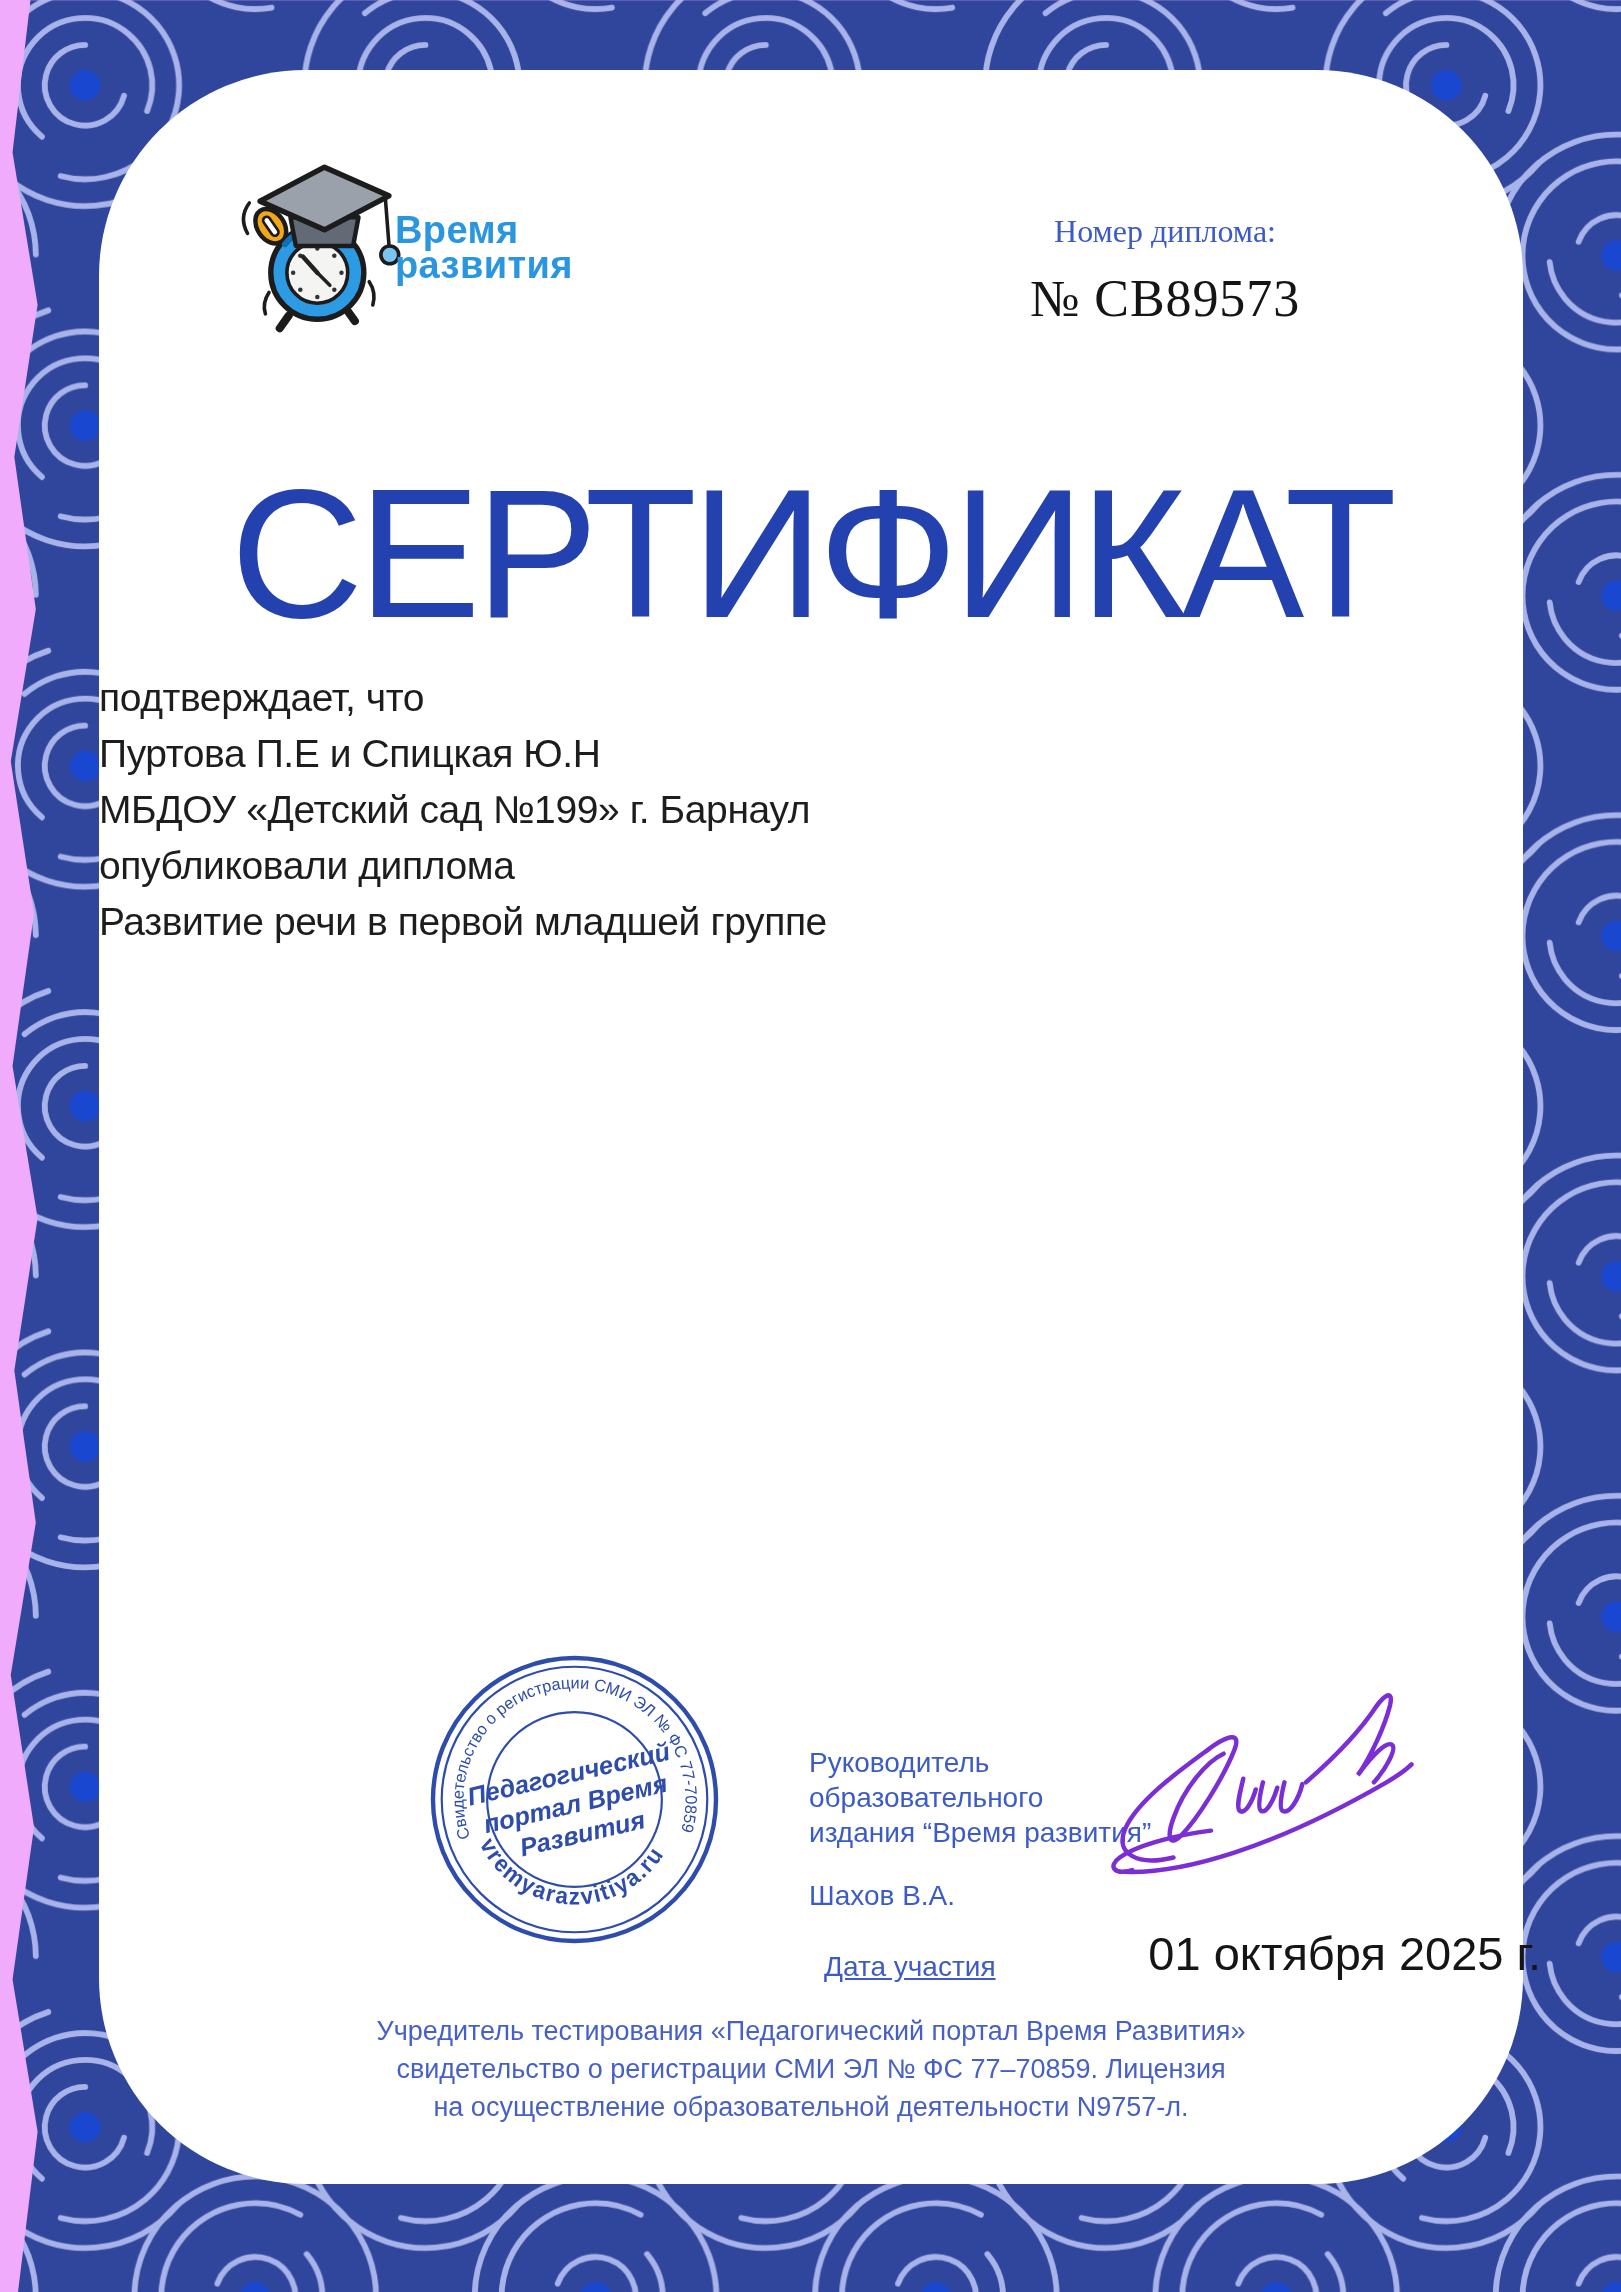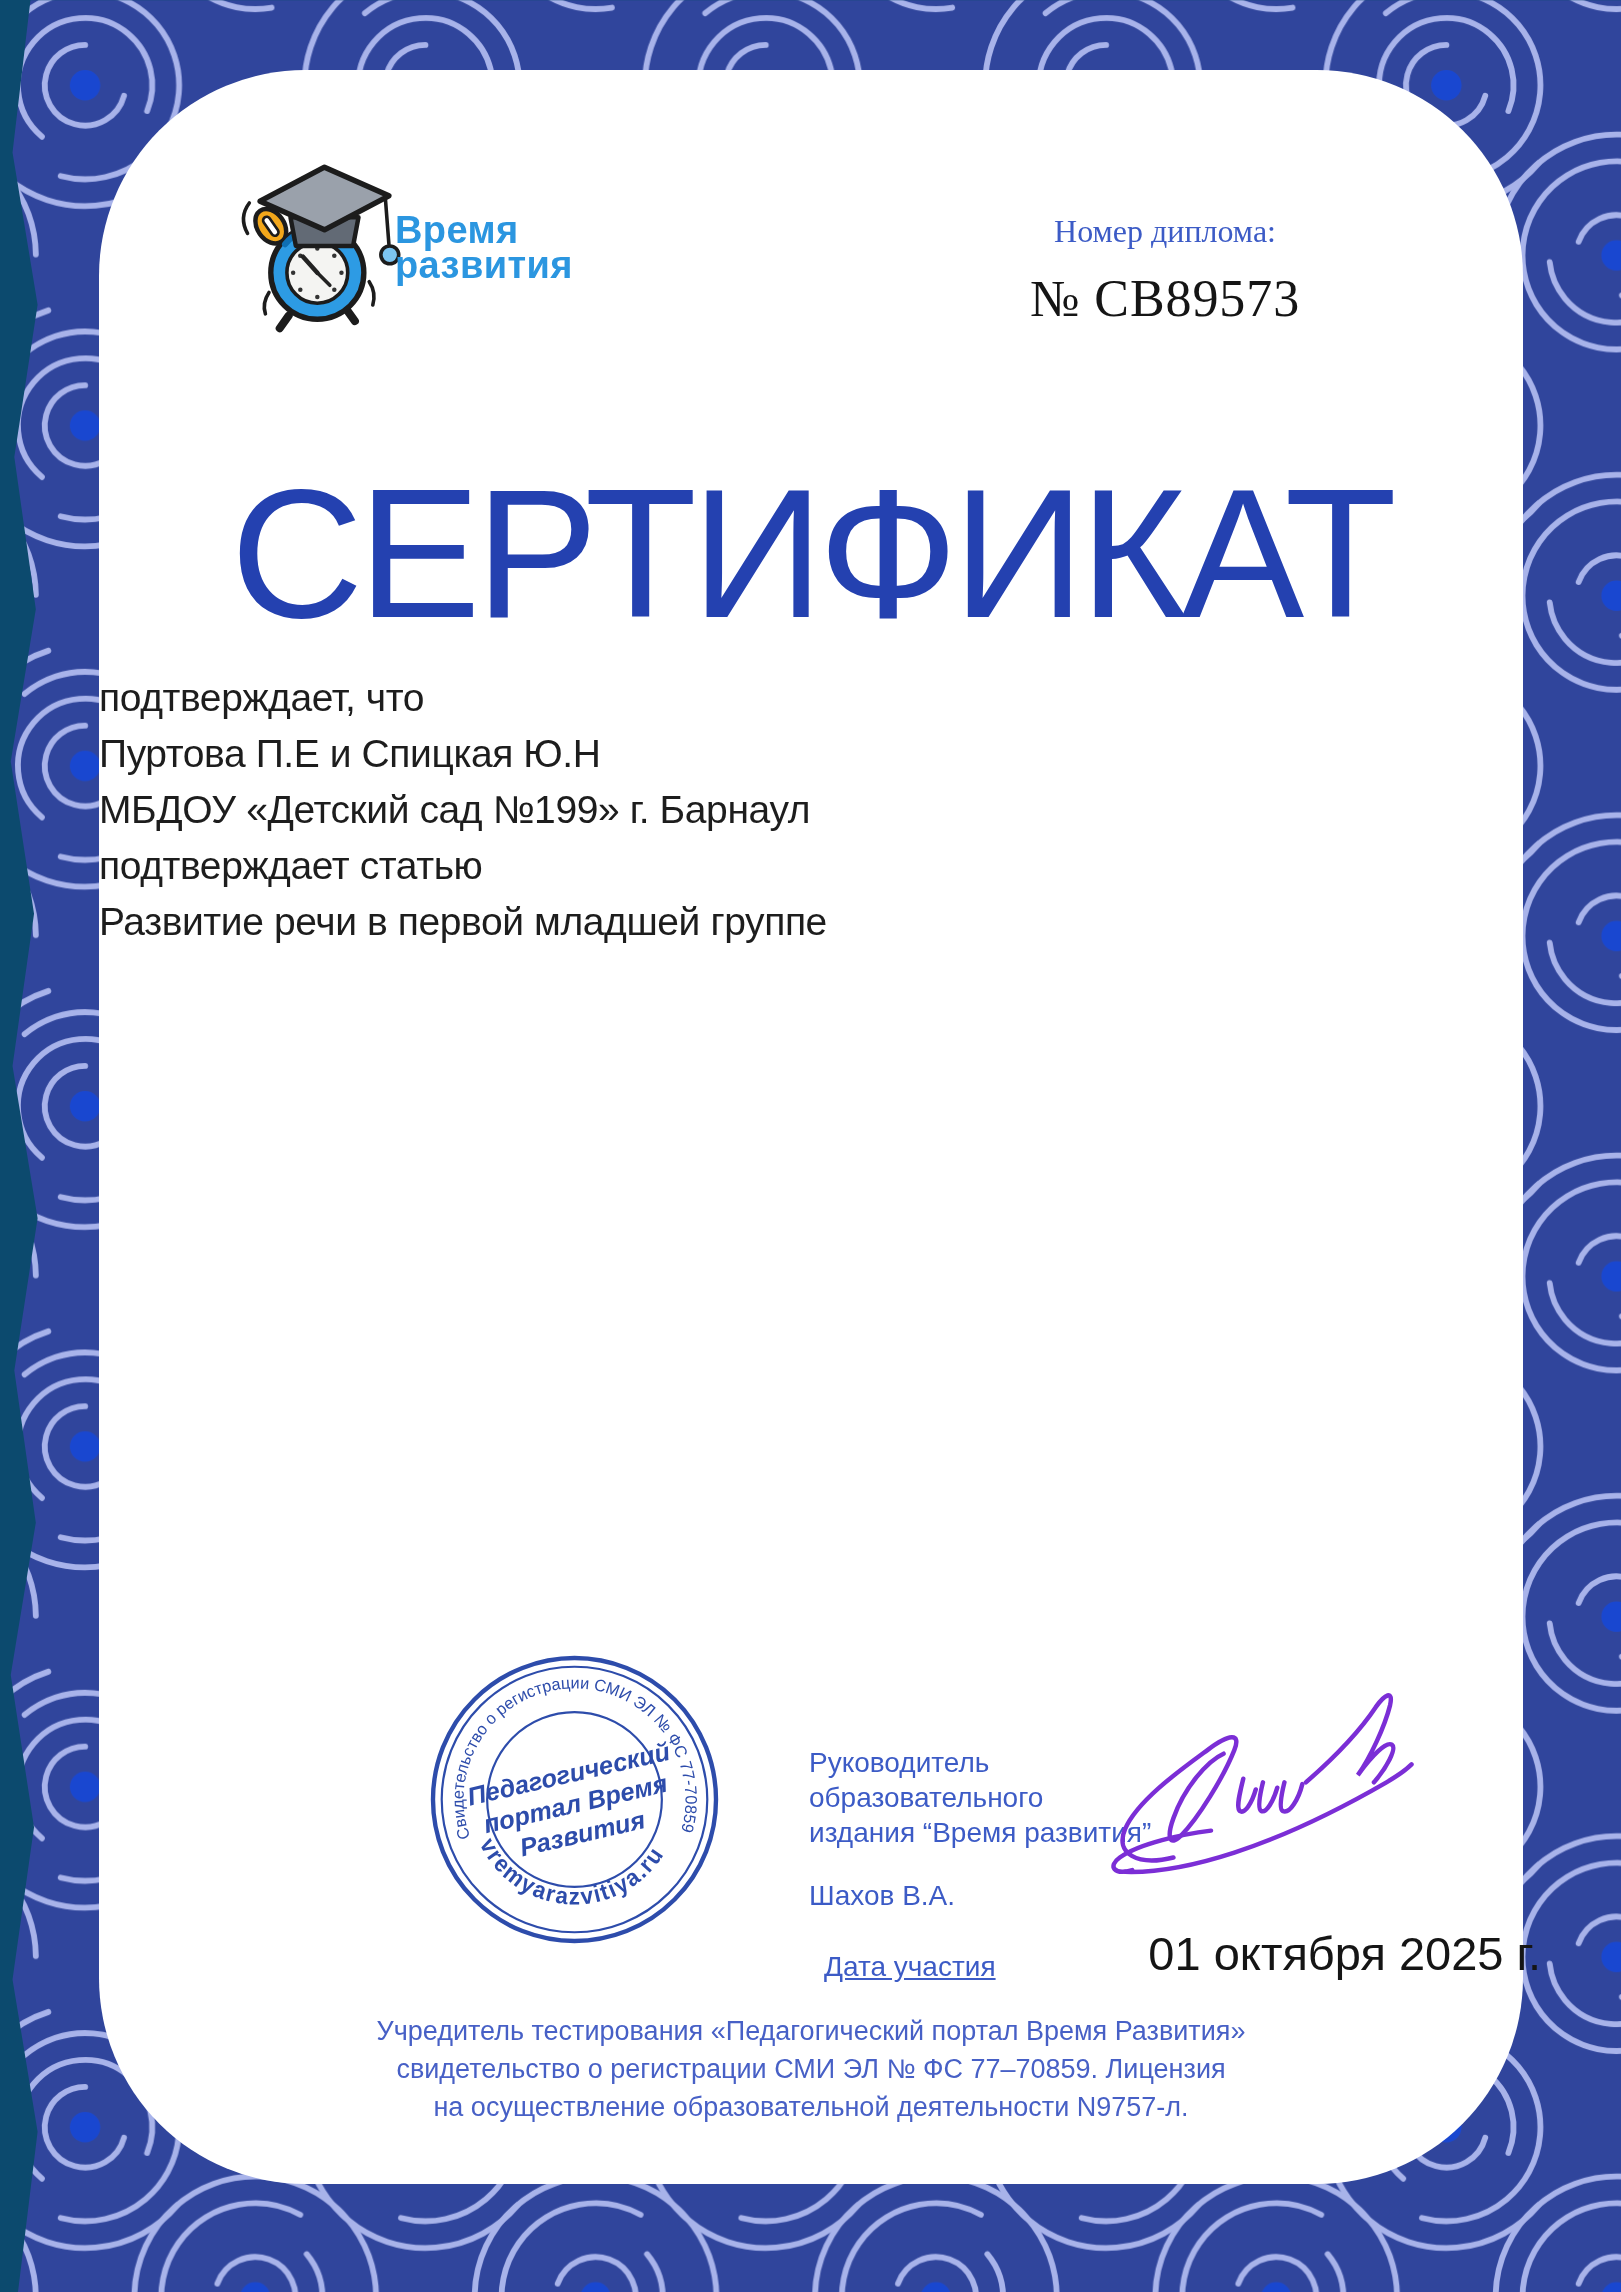--- a/index.html
+++ b/index.html
@@ -1,17 +1,17 @@
 <!DOCTYPE html>
 <html style="font-size:14.3px"><head>
 <meta charset="utf-8">
 <style>
   html,body{margin:0;padding:0;}
   body{font-family:"Liberation Sans", sans-serif; background:#0f46d6;}
-  .page{position:relative; width:1621px; height:2293px; background:#0c4a6e; overflow:hidden;}
+  .page{position:relative; width:1621px; height:2293px; background:#f0abfc; overflow:hidden;}
   .border-svg{position:absolute; left:0; top:0;}
   .card{position:absolute; left:99px; top:70px; width:1424px; height:2114px;
         background:#ffffff; border-radius:206px;}
   .abs{position:absolute;}
   .logo-icon{left:136px; top:79px; width:170px; height:184px;}
   .logo-text{left:296px; top:143px; font-size:38px; line-height:35px; font-weight:800;
              color:#2b96e0; letter-spacing:0.4px; white-space:nowrap;}
   .diploma{left:878px; top:142px; width:376px; text-align:center;font-family:Liberation Serif, serif;}
   .diploma-label{font-size:32px; line-height:39px; color:#3c5bc6;}
   .diploma-number{margin-top:18px; font-size:52px; line-height:59px; color:#151515; letter-spacing:0.9px;}
@@ -105,21 +105,21 @@
       <div class="diploma-label">Номер диплома:</div>
       <div class="diploma-number">№ СВ89573</div>
     </div>
 
     <div class="abs title">СЕРТИФИКАТ</div>
 
     <div class="abs body-text">
       <div>подтверждает, что</div>
       <div>Пуртова П.Е и Спицкая Ю.Н</div>
       <div>МБДОУ «Детский сад №199» г. Барнаул</div>
-      <div>подтверждает статью</div>
+      <div>опубликовали диплома</div>
       <div>Развитие речи в первой младшей группе</div>
     </div>
 
     <svg class="abs stamp" viewBox="0 0 340 340">
       <circle cx="170" cy="170" r="162" fill="none" stroke="#2d4cab" stroke-width="5"></circle>
       <circle cx="170" cy="170" r="152" fill="none" stroke="#2d4cab" stroke-width="2.5"></circle>
       <circle cx="170" cy="170" r="100" fill="none" stroke="#2d4cab" stroke-width="2.5"></circle>
       <defs>
         <path id="stampTopArc" d="M 50.7 213.4 A 127 127 0 1 1 289.3 213.4" fill="none"></path>
         <path id="stampBottomArc" d="M 61.2 220.7 A 120 120 0 0 0 278.8 220.7" fill="none"></path>

